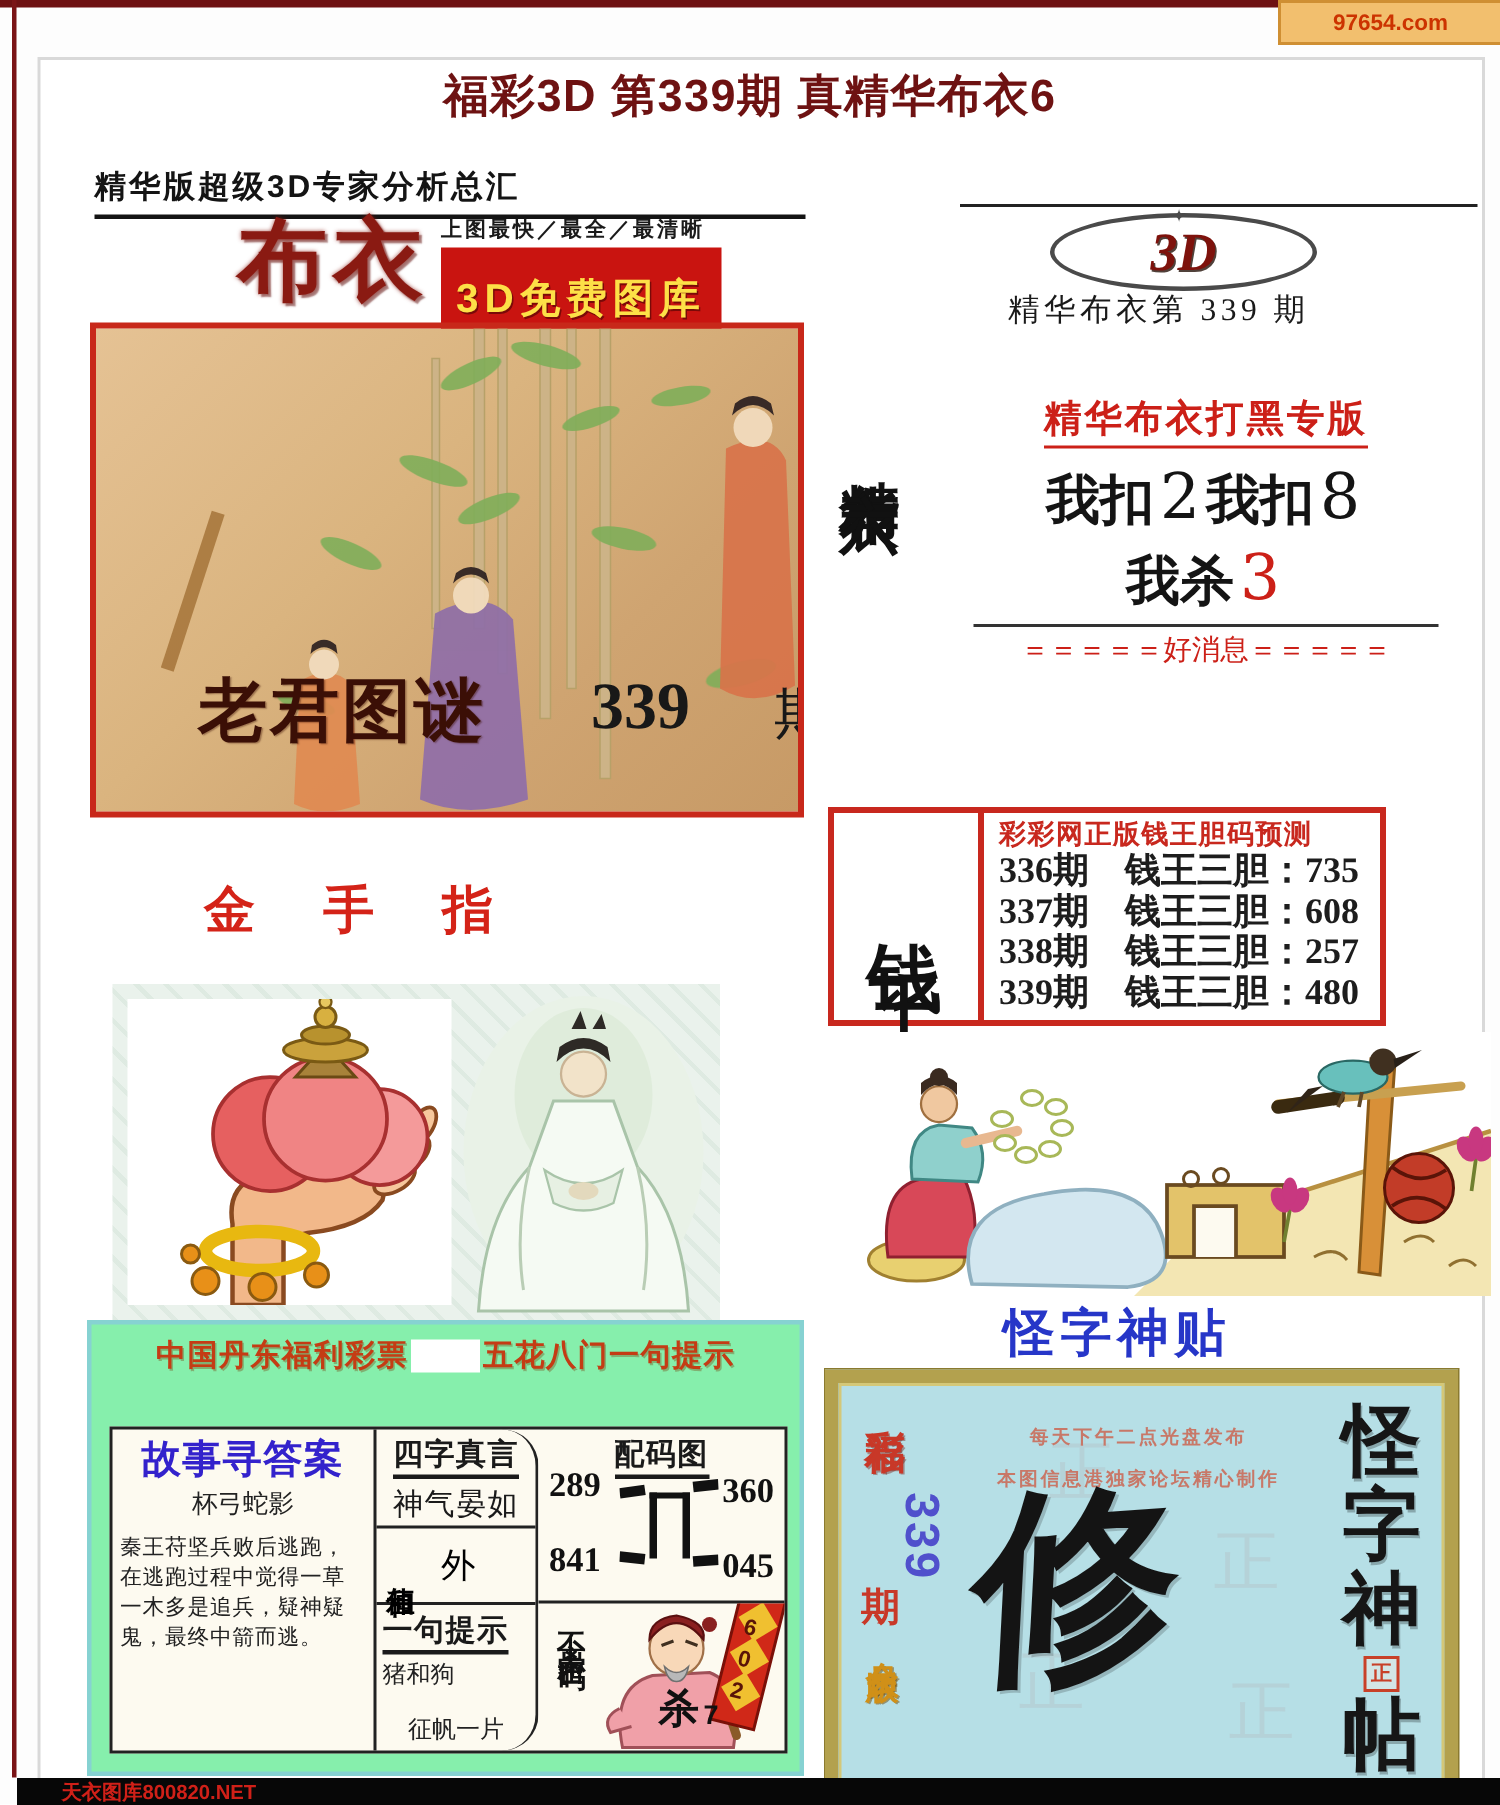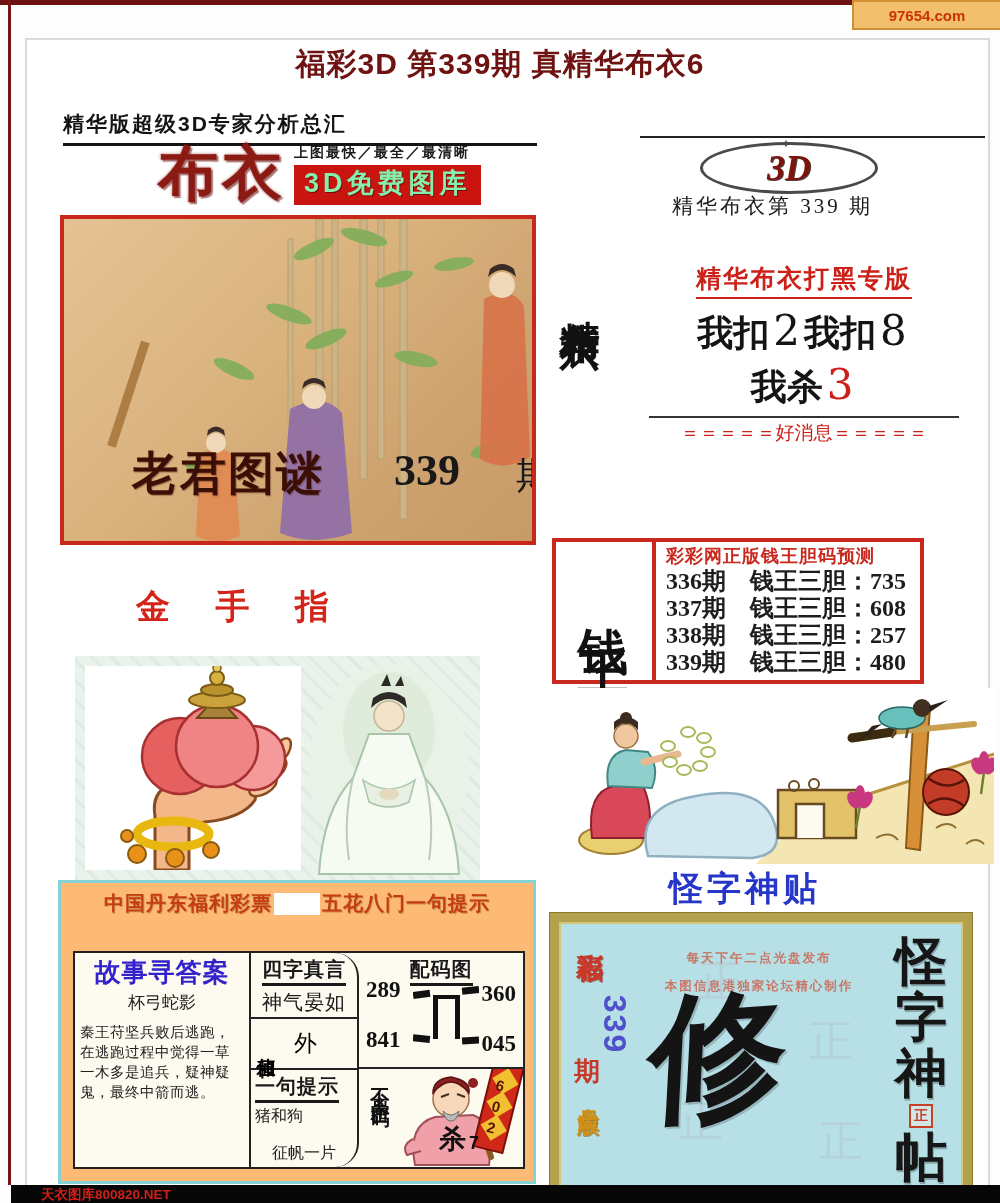--- a/index.html
+++ b/index.html
@@ -17,22 +17,22 @@
   .main-title{left:0;top:44px;width:1000px;text-align:center;font-size:30px;font-weight:bold;
               color:#6e1212;letter-spacing:1px;font-family:"Liberation Sans",sans-serif;}
   .analysis{left:63px;top:110px;width:474px;font-size:21px;font-weight:bold;color:#141414;
             padding-bottom:5px;border-bottom:3px solid #141414;letter-spacing:2px;}
   
   .buyi-row{left:158px;top:144px;display:flex;align-items:flex-start;}
   .buyi-name{font-size:60px;font-weight:bold;color:#8a1a12;line-height:60px;
              font-family:"Liberation Serif",serif;text-shadow:0 0 3px rgba(138,26,18,.75),2px 2px 1px rgba(90,10,8,.5);letter-spacing:4px;}
   .buyi-right{margin-left:8px;}
   .buyi-tagline{font-size:14px;font-weight:bold;color:#1a1a1a;letter-spacing:2px;}
-  .buyi-banner{margin-top:3px;background:#c91410;color:#86efac;font-size:27px;font-weight:bold;
-               padding:0 10px 4px;letter-spacing:4px;text-shadow:1px 1px 0 #7a0a08;}
+  .buyi-banner{margin-top:3px;background:#c91410;color:#fde047;font-size:27px;font-weight:bold;
+               padding:16px 10px 4px;letter-spacing:4px;text-shadow:1px 1px 0 #7a0a08;}
   
   .threed-line{left:640px;top:136px;width:345px;height:0;border-top:2px solid #222;}
   .threed-logo{left:700px;top:142px;width:172px;height:46px;border:3px solid #4a4a4a;border-radius:50%;
                display:flex;align-items:center;justify-content:center;}
   .threed-logo .mark{position:absolute;top:-8px;left:78px;color:#4a4a4a;font-size:12px;}
   .threed-logo span.t{font-size:36px;font-weight:bold;font-style:italic;color:#7e120c;
                       font-family:"Liberation Serif",serif;text-shadow:1px 1px 0 #50413a;}
   .threed-issue{left:672px;top:192px;font-size:21px;color:#1a1a1a;font-family:"Liberation Serif",serif;letter-spacing:3px;}
   
   .laojun-box{left:60px;top:215px;width:468px;height:322px;border:4px solid #c8281a;
@@ -72,21 +72,21 @@
   .goldfinger{left:136px;top:584px;font-size:34px;font-weight:bold;color:#d42318;letter-spacing:18px;}
   
   .left-images{left:75px;top:656px;width:405px;height:224px;background:#eaf2ec;
                background-image:repeating-linear-gradient(45deg,rgba(170,200,180,.18) 0 3px,transparent 3px 14px);}
   .lotus-panel{position:absolute;left:10px;top:10px;width:216px;height:204px;background:#ffffff;}
   
   .bird-scene{left:556px;top:688px;width:438px;height:176px;background:#ffffff;}
   .guaizi-caption{left:585px;top:866px;width:320px;text-align:center;font-size:34px;font-weight:bold;
                   color:#2636c8;letter-spacing:4px;}
   
-  .dandong{left:58px;top:880px;width:472px;height:298px;border:3px solid #86d2d2;background:#fdba74;}
+  .dandong{left:58px;top:880px;width:472px;height:298px;border:3px solid #86d2d2;background:#86efac;}
   .dd-h1{position:absolute;left:0;top:7px;width:100%;display:flex;justify-content:center;align-items:center;
          font-size:20px;font-weight:bold;color:#c43c14;letter-spacing:1px;text-shadow:1px 1px 0 rgba(120,60,10,.35);}
   .dd-gap{width:46px;height:22px;background:#ffffff;margin:0 2px;}
   .dd-h2{position:absolute;left:0;top:38px;width:100%;text-align:center;font-size:23px;font-weight:bold;
          color:#151515;font-family:"Liberation Serif",serif;letter-spacing:2px;}
   .dd-table{position:absolute;left:12px;top:68px;width:448px;height:214px;border:2px solid #222;display:flex;background:#fdfaf0;}
   .dd-c1{width:164px;border-right:2px solid #222;padding:2px 5px;}
   .dd-c1-title{font-size:26px;font-weight:bold;color:#3322cc;text-align:center;letter-spacing:1px;}
   .dd-c1-sub{font-size:17px;color:#222;text-align:center;font-family:"Liberation Serif",serif;margin-top:1px;}
   .dd-c1-text{font-size:14.5px;color:#222;font-family:"Liberation Serif",serif;line-height:20px;margin-top:8px;letter-spacing:.5px;}

